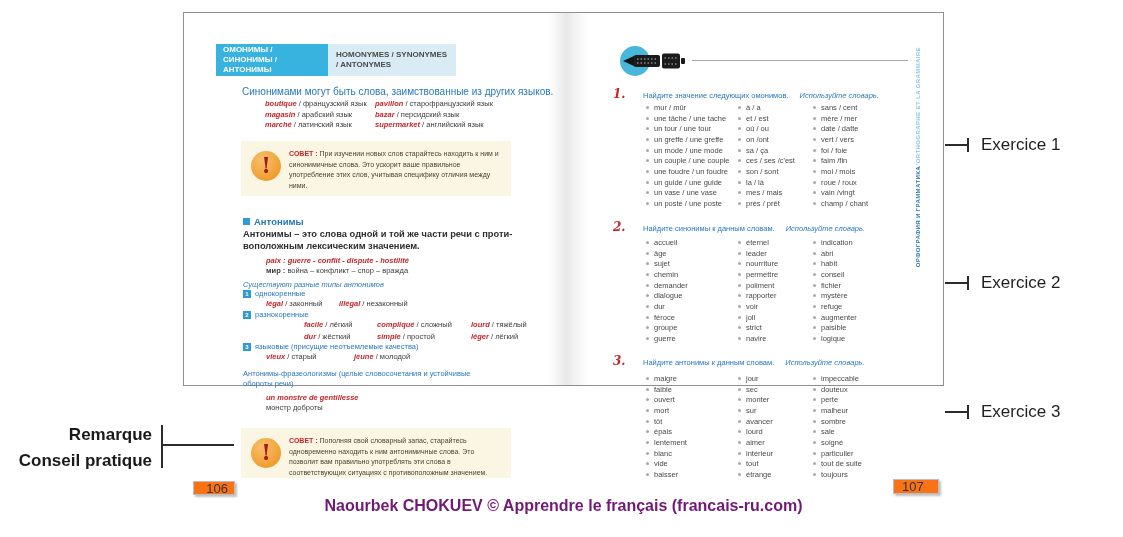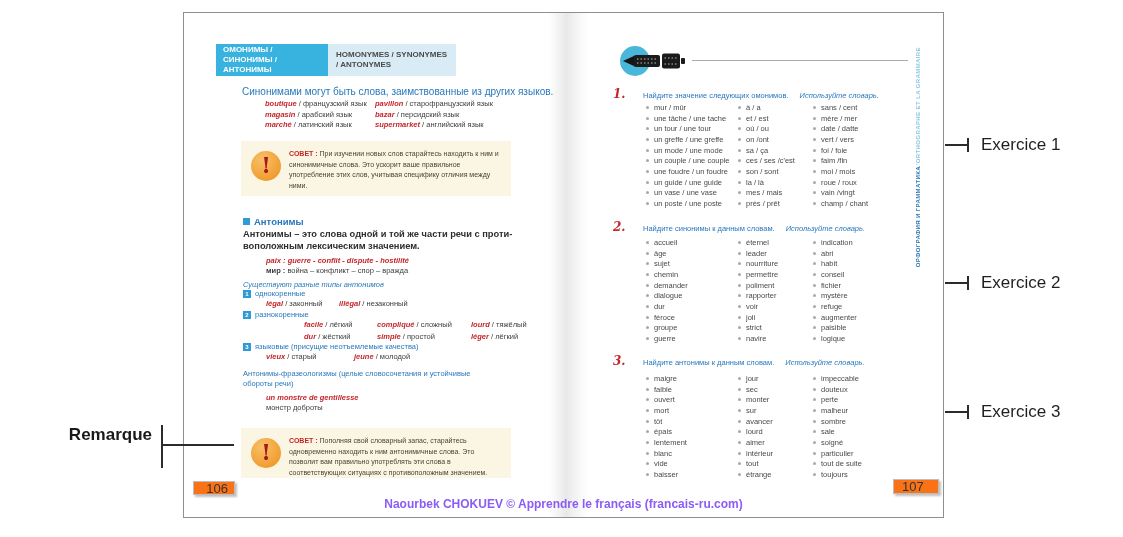--- a/index.html
+++ b/index.html
@@ -1,20 +1,20 @@
 <!DOCTYPE html>
 <html><head>
 <meta charset="utf-8">
 <style>
   * { margin:0; padding:0; box-sizing:border-box; }
   body { background:#fff; font-family:"Liberation Sans", sans-serif; }
   #canvas { position:relative; width:1123px; height:537px; background:#ffffff; overflow:hidden; }
 
   
-  #book { position:absolute; left:183px; top:12px; width:761px; height:506px;
+  #book { position:absolute; left:183px; top:12px; width:761px; height:374px;
           background:#fff; border:1px solid #8f8f8f; }
   .spine { position:absolute; left:365px; top:0; width:46px; height:100%;
            background:linear-gradient(to right, rgba(0,0,0,0) 0%, rgba(0,0,0,0.09) 38%, rgba(0,0,0,0.05) 55%, rgba(0,0,0,0) 85%); }
 
   
   .hdr-box { position:absolute; display:flex; align-items:center; }
   .hdr-ru { left:32px; top:31px; width:112px; height:32px; background:#38b2de; color:#fff;
             font-size:8px; font-weight:bold; padding:0 7px; line-height:1.25; }
   .hdr-fr { left:144px; top:31px; width:128px; height:32px; background:#d9ecf6; color:#4a4a4a;
             font-size:8px; font-weight:bold; padding:0 8px; line-height:1.25; }
@@ -88,21 +88,21 @@
   .dot { width:3px; height:3px; border-radius:50%; background:#a8a8a8; margin-right:5px; flex:0 0 3px; }
   .ex1-cols { top:89px; } .ex2-cols { top:224px; } .ex3-cols { top:360px; }
   .col-a { left:462px; width:95px; } .col-b { left:554px; width:78px; } .col-c { left:629px; width:100px; }
 
   .side-tab { position:absolute; left:731px; writing-mode:vertical-rl; transform:rotate(180deg);
               font-size:6px; font-weight:bold; letter-spacing:0.4px; white-space:nowrap; }
   #side-fr { top:34px; color:#8cc6e8; }
   #side-ru { top:153px; color:#2e78b5; }
 
   .credit { position:absolute; left:0; right:0; top:484px; text-align:center;
-            font-size:12px; font-weight:bold; color:#8b5cf6; }
+            font-size:16px; font-weight:bold; color:#701a75; }
 
   
   .ann-left { position:absolute; left:0px; top:422px; width:152px; text-align:right;
               font-size:17px; font-weight:bold; color:#1a1a1a; line-height:1.55; }
   .ann-bar-v { position:absolute; background:#2b2b2b; }
   .ann-line-h { position:absolute; background:#2b2b2b; }
   #ann-left-bar { left:161px; top:425px; width:2px; height:43px; }
   #ann-left-line { left:161px; top:444px; width:73px; height:2px; }
 
   .ann-right-label { position:absolute; left:981px; font-size:17px; font-weight:500; color:#1f1f1f; }
@@ -652,20 +652,21 @@
 
       <div id="pn107" class="page-num">107</div>
     </div>
 
     <div class="spine"></div>
     <div class="credit">Naourbek CHOKUEV © Apprendre le français (francais-ru.com)</div>
   </div>
 
   <div class="ann-left">
     <div>Remarque</div>
+    <div>Conseil pratique</div>
   </div>
   <div id="ann-left-bar" class="ann-bar-v"></div>
   <div id="ann-left-line" class="ann-line-h"></div>
 
   <div class="ann-right-label arl-1">Exercice 1</div>
   <div class="ann-line-h ann-r-line arline-1"></div>
   <div class="ann-bar-v ann-r-tick artick-1"></div>
 
   <div class="ann-right-label arl-2">Exercice 2</div>
   <div class="ann-line-h ann-r-line arline-2"></div>

